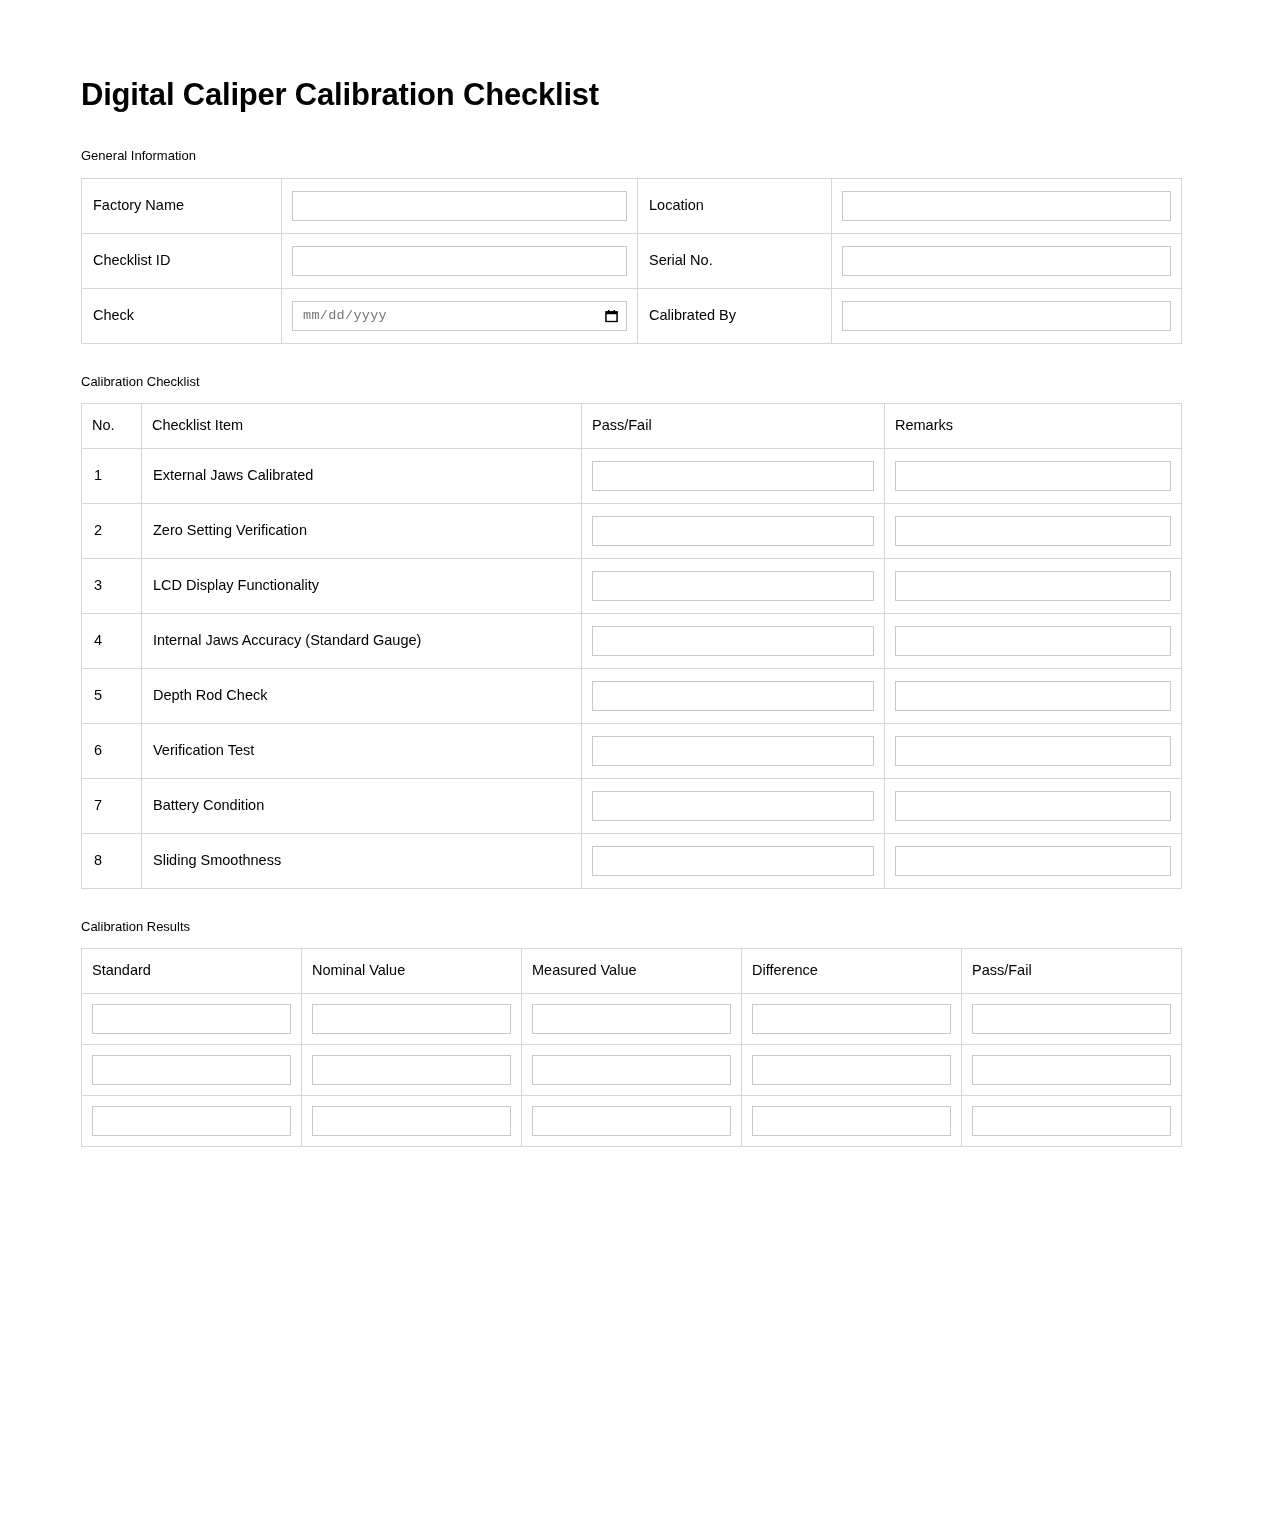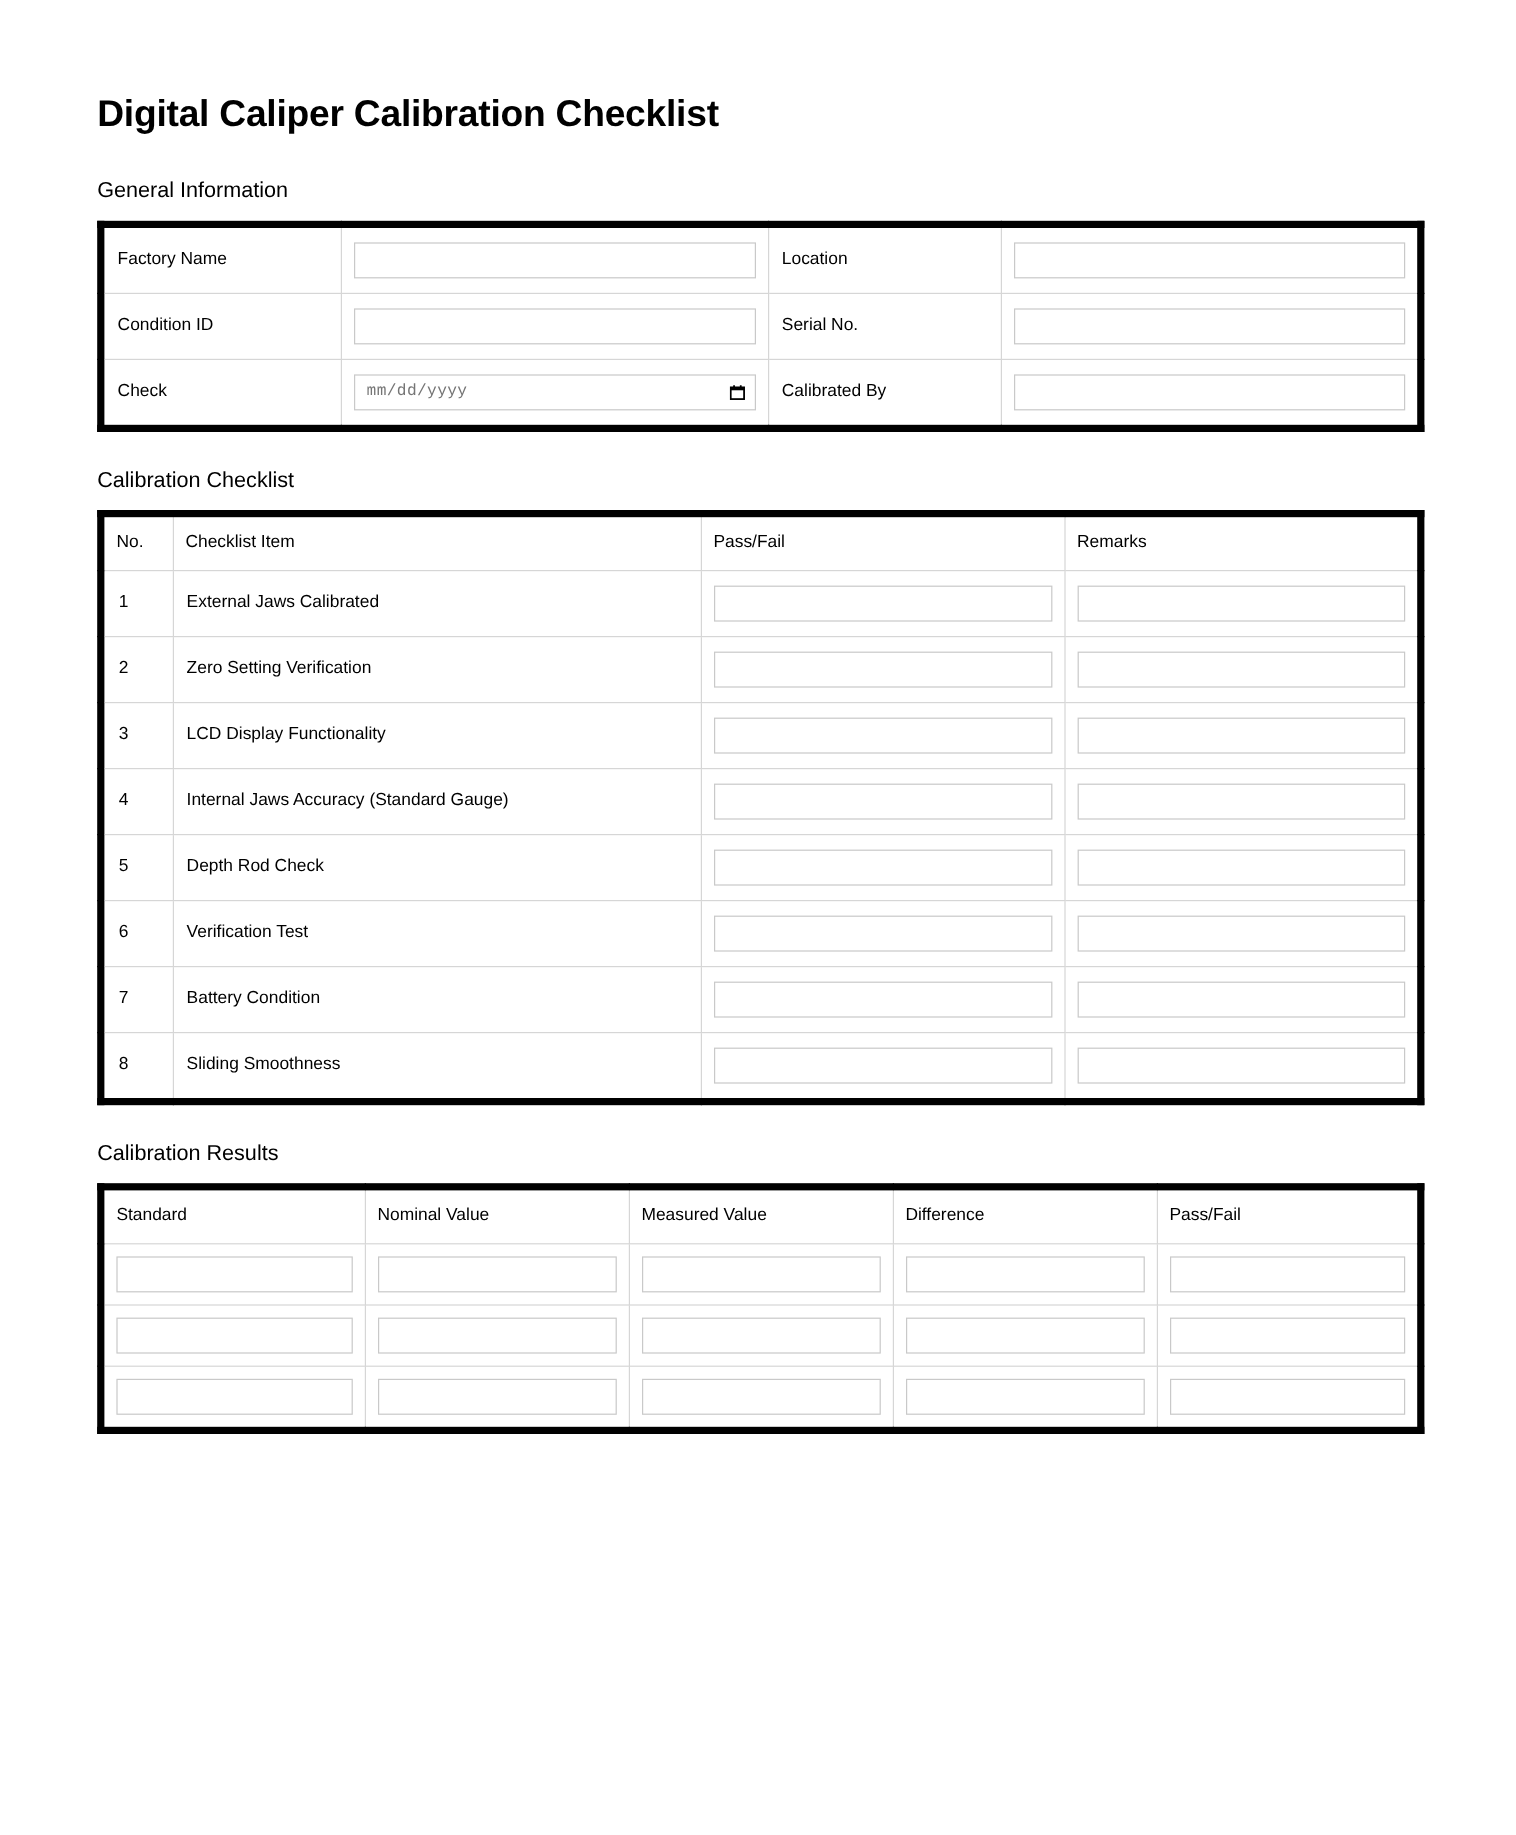--- a/index.html
+++ b/index.html
@@ -28,33 +28,33 @@
     width: 1263px;
   }
   h1.doc-title {
     font-size: 31px;
     font-weight: bold;
     margin: 0 0 36px 0;
     letter-spacing: -0.2px;
     line-height: 1.1;
   }
   h2.section-title {
-    font-size: 18px;
+    font-size: 13px;
     font-weight: normal;
     margin: 0 0 14px 0;
     line-height: 1.2;
   }
   .section {
     margin-bottom: 30px;
   }
   table.grid {
     border-collapse: collapse;
     width: 1100px;
     table-layout: fixed;
-    border: 6px solid #000000;
+    border: 1px solid #000000;
   }
   table.grid td, table.grid th {
     border: 1px solid #d6d6d6;
     padding: 12px 10px;
     font-size: 14.5px;
     font-weight: normal;
     text-align: left;
     vertical-align: middle;
     background: #ffffff;
     line-height: 1.2;
@@ -148,21 +148,21 @@
             <td class="cell-label">Factory Name</td>
             <td>
               <input class="field" type="text" value="" style="">
             </td>
             <td class="cell-label">Location</td>
             <td>
               <input class="field" type="text" value="" style="">
             </td>
           </tr>
           <tr>
-            <td class="cell-label">Condition ID</td>
+            <td class="cell-label">Checklist ID</td>
             <td>
               <input class="field" type="text" value="" style="">
             </td>
             <td class="cell-label">Serial No.</td>
             <td>
               <input class="field" type="text" value="" style="">
             </td>
           </tr>
           <tr>
             <td class="cell-label">Check</td>

